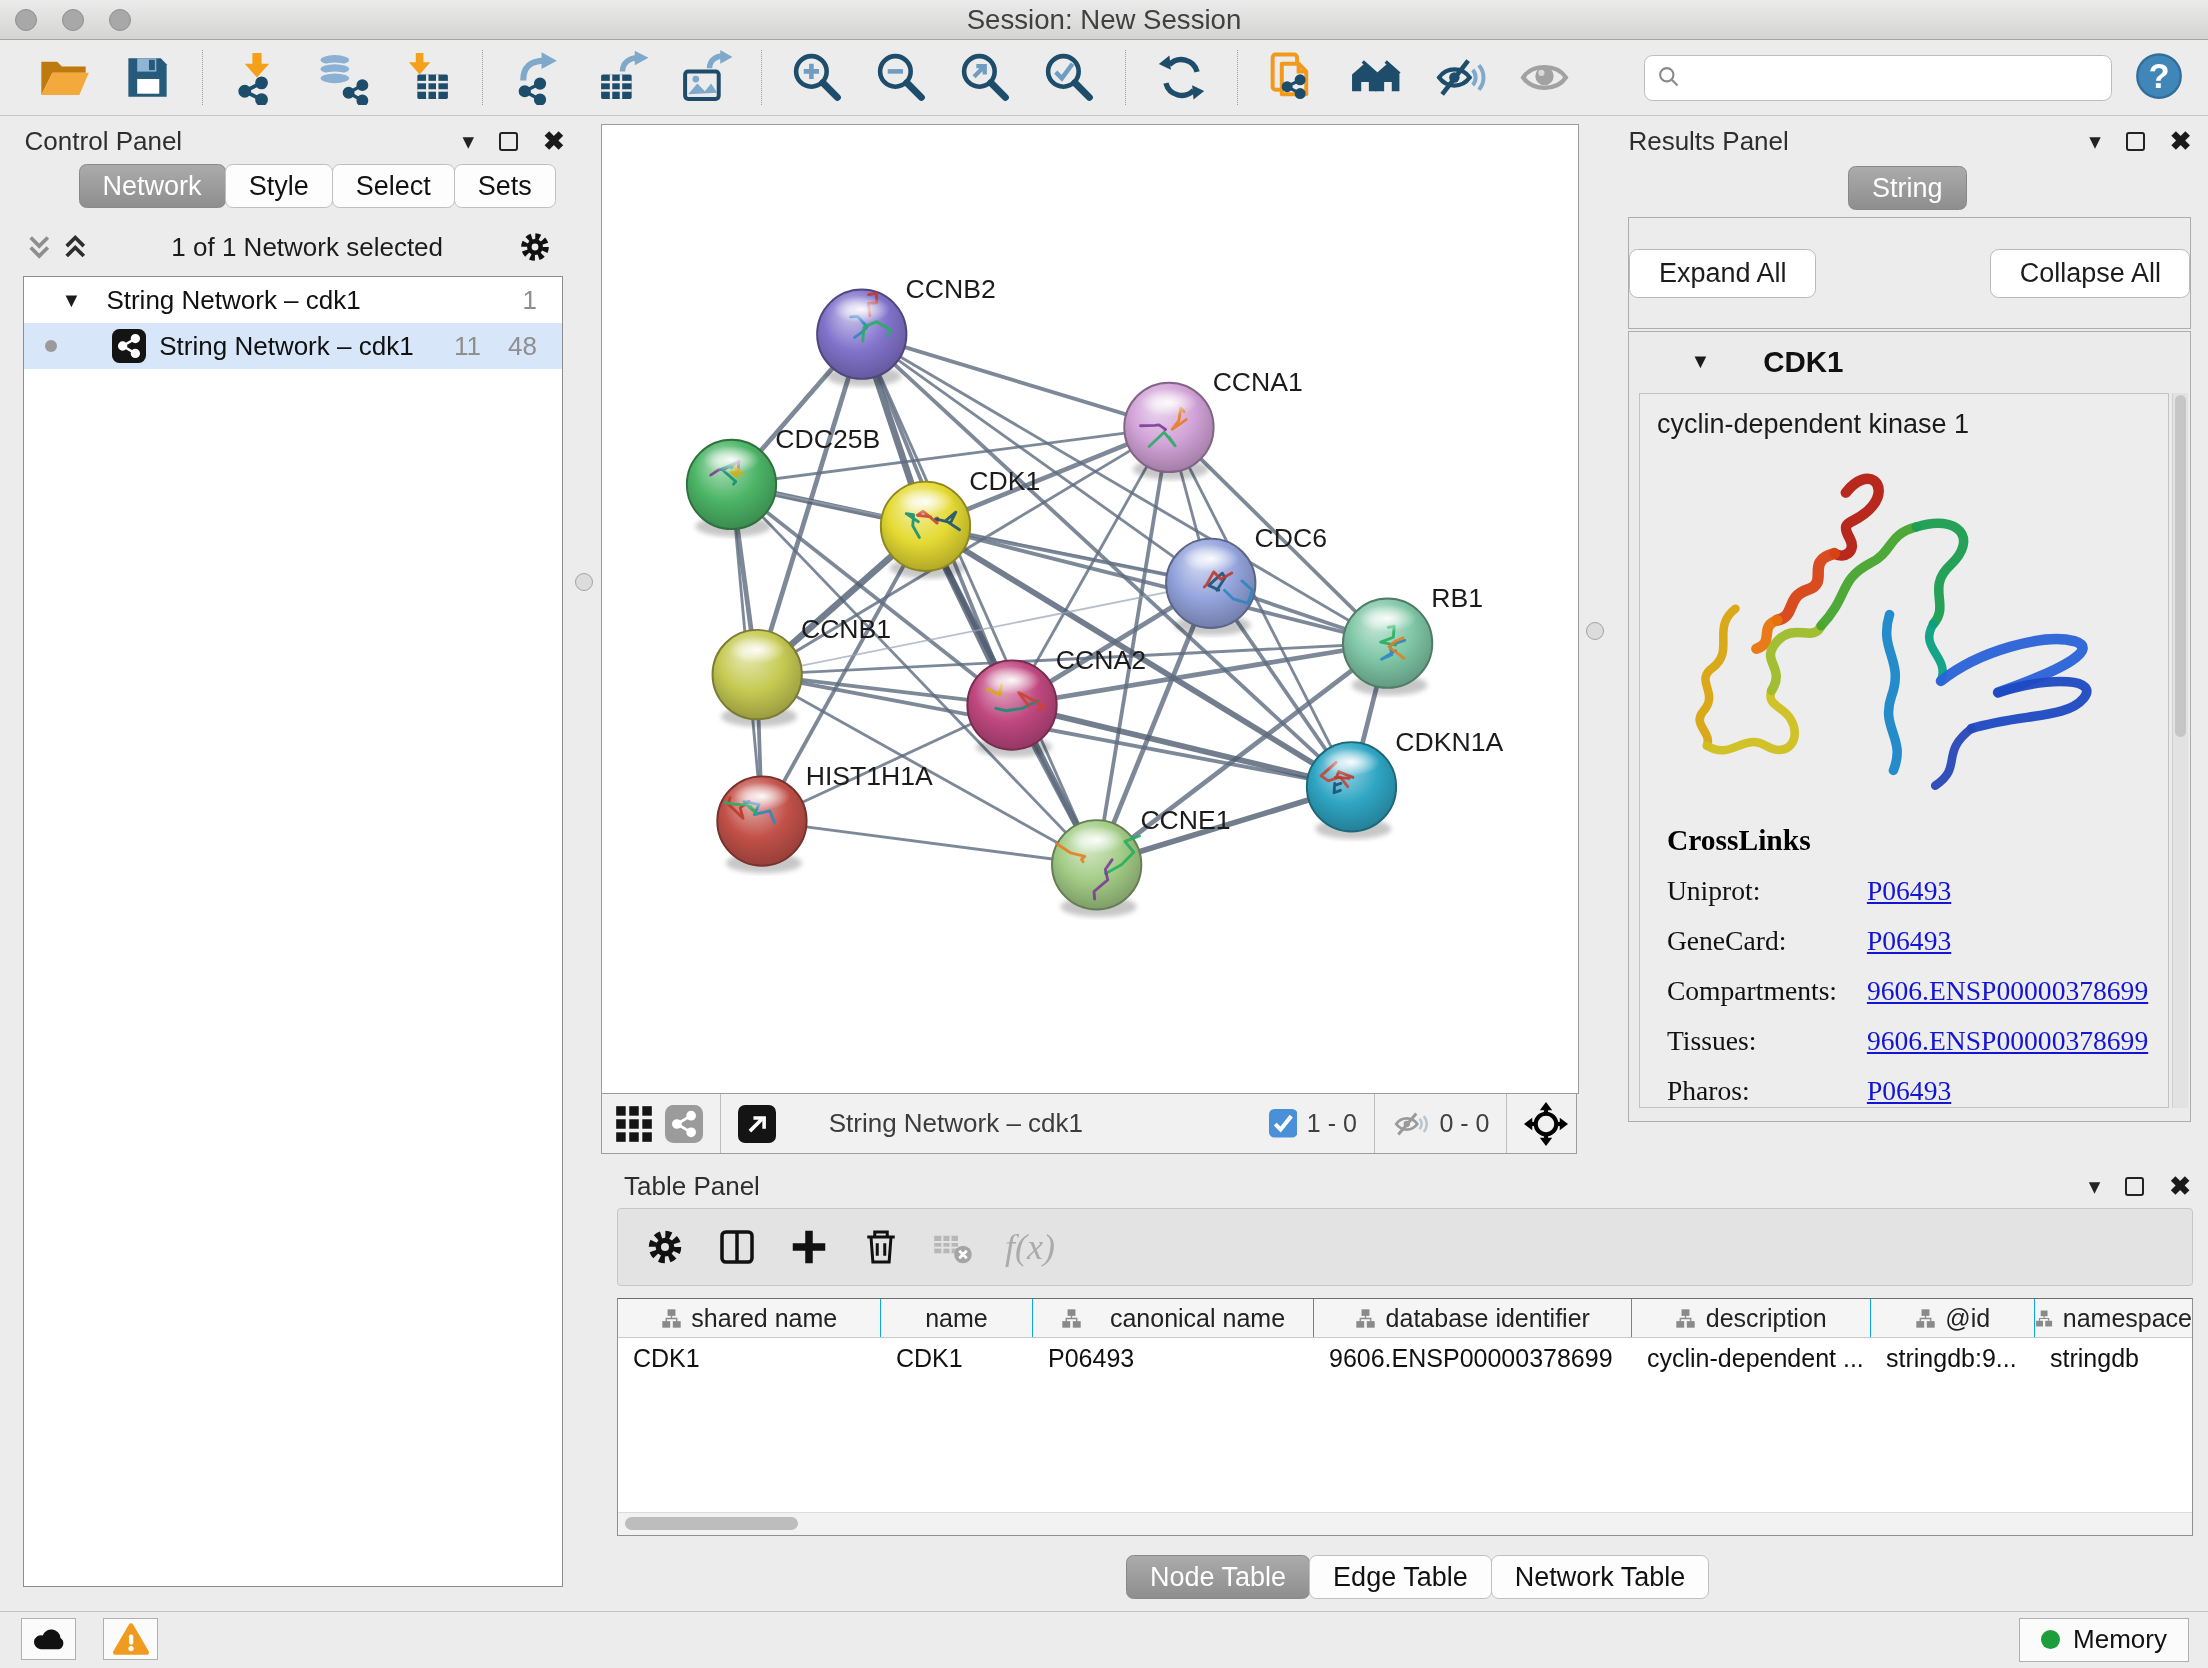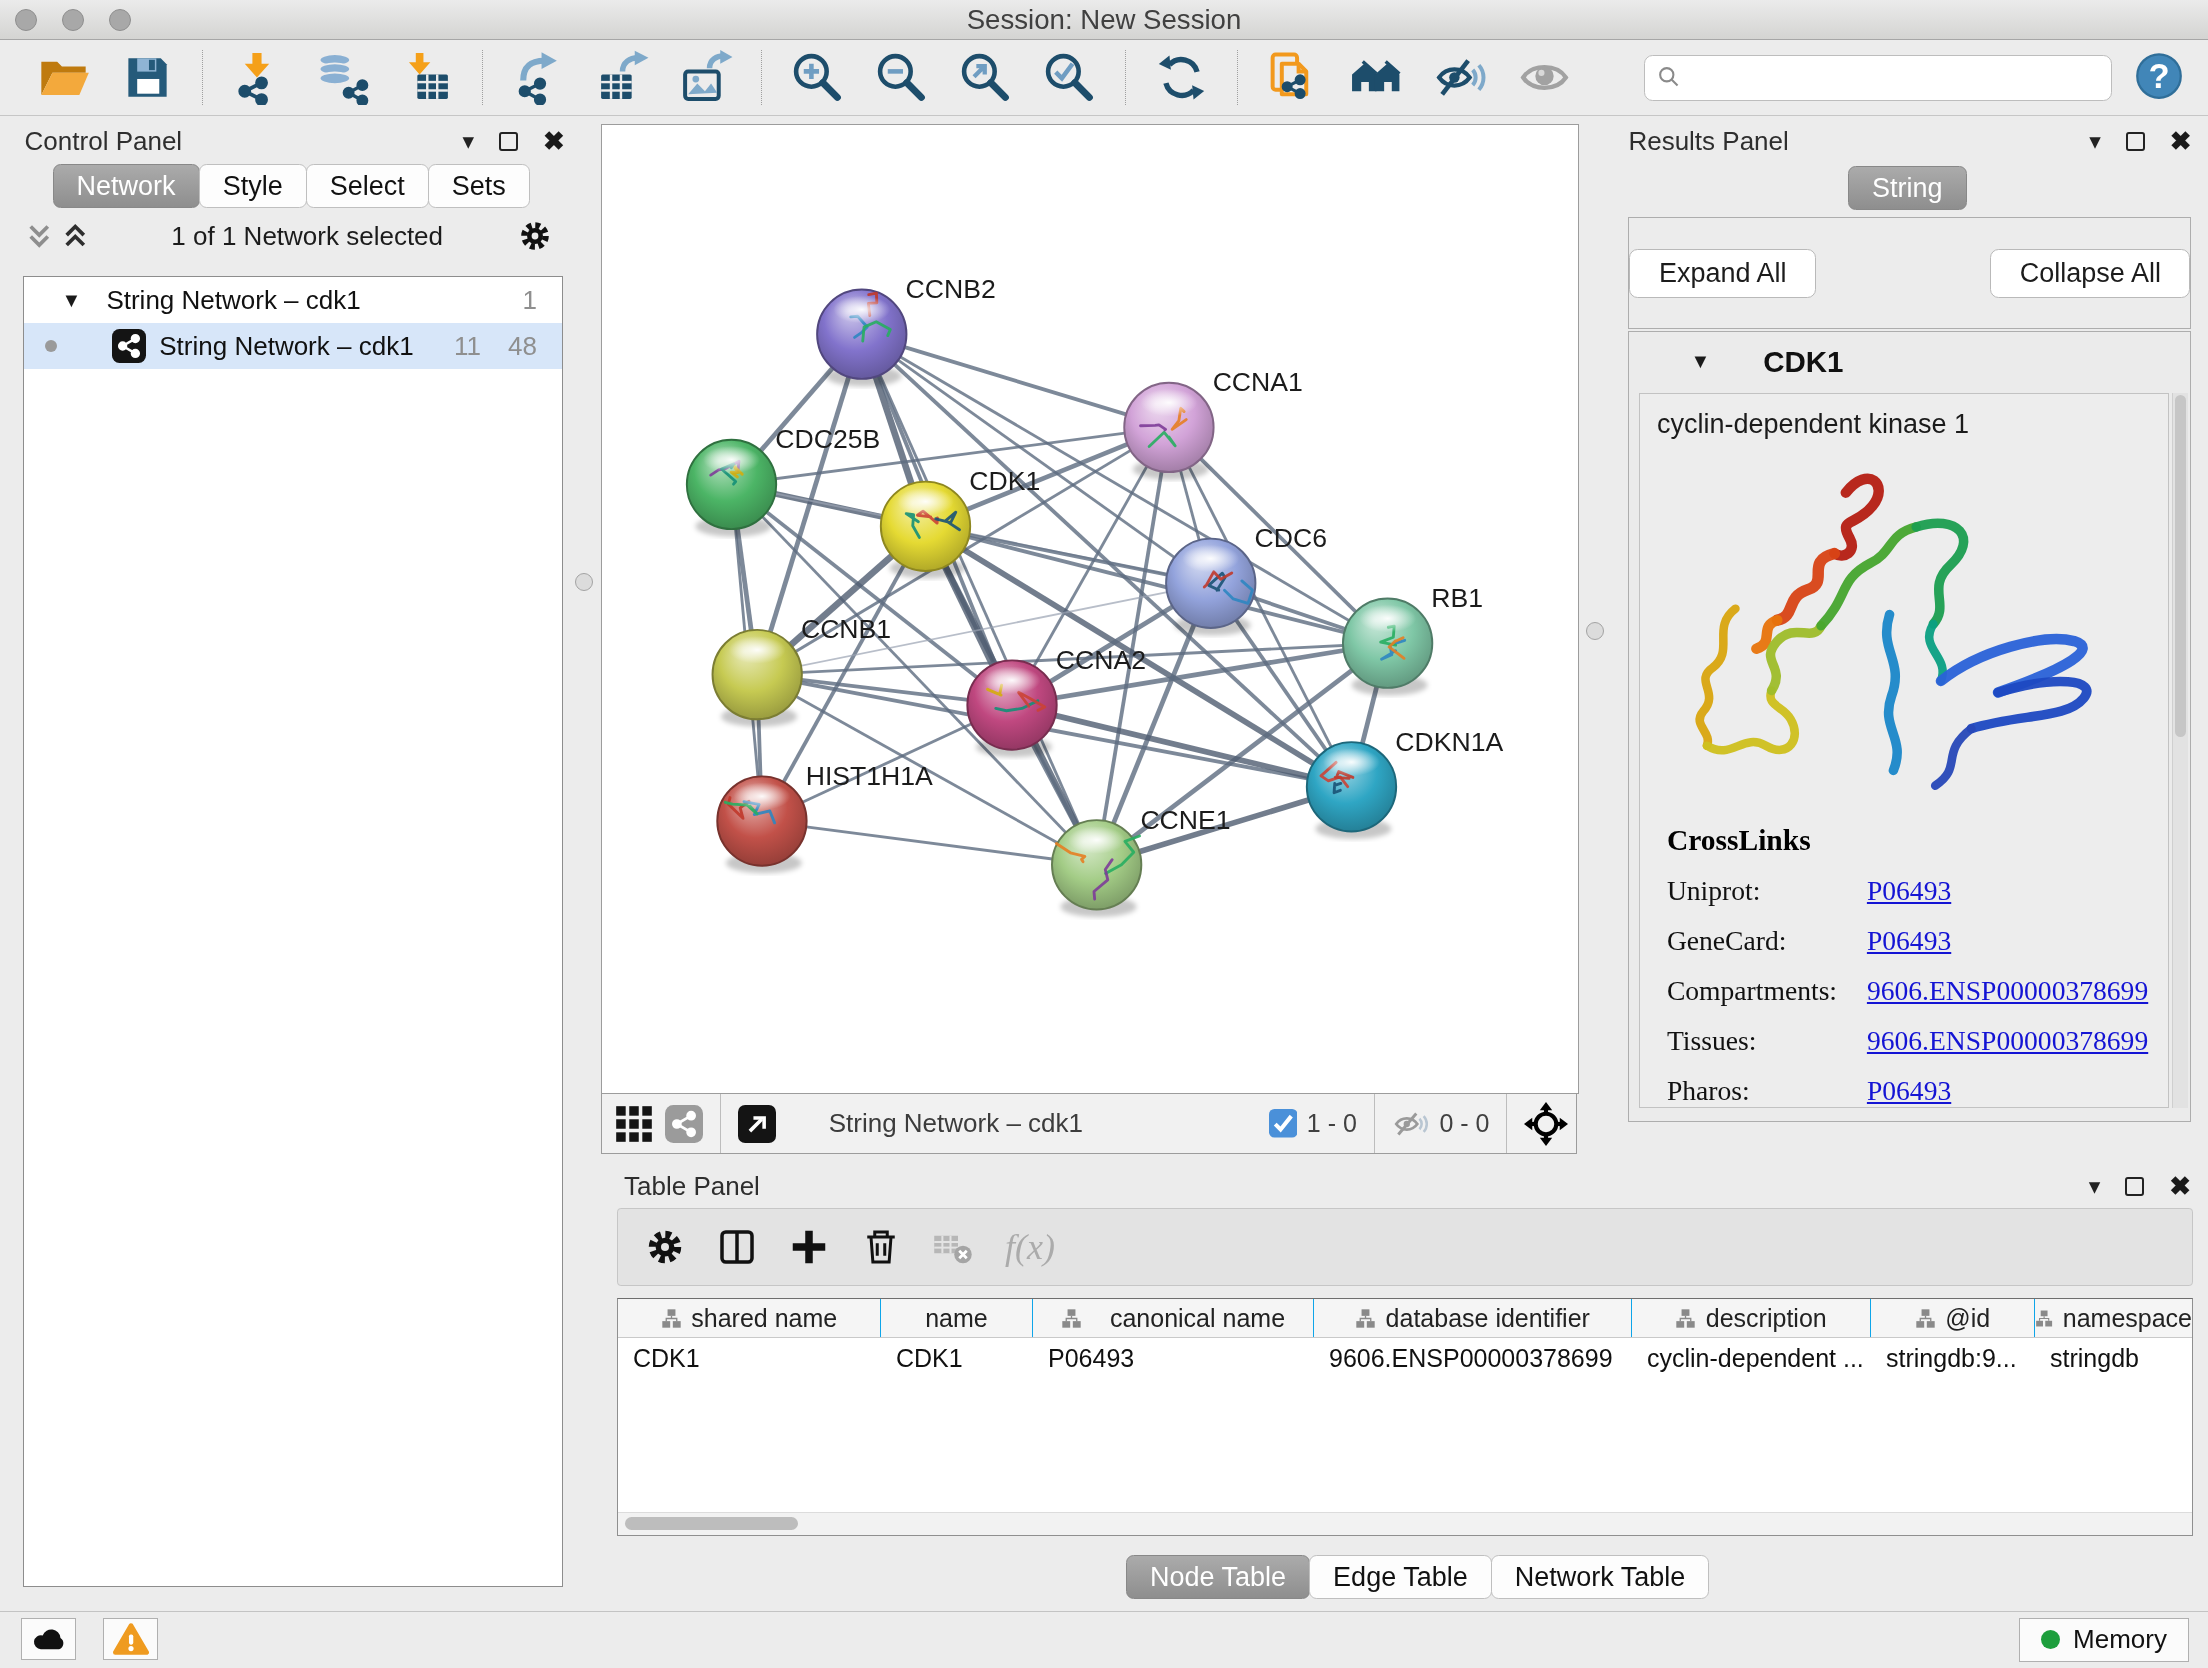--- a/index.html
+++ b/index.html
@@ -34,22 +34,22 @@
     font-size:23px;color:#222;}
   .sq{width:15px;height:15px;border:2.4px solid #222;border-radius:2.9px;display:inline-block;}
   .xg{font-size:26px;font-weight:bold;color:#1a1a1a;}
   .tab{background:#fdfdfd;border:1px solid #bfbfbf;border-radius:7.6px;font-size:27px;
     height:44px;line-height:42px;padding:0 23px;color:#111;margin-left:-1px;}
   .tab.active{background:linear-gradient(#ababab,#8e8e8e);color:#fff;border-color:#888;}
 
   
   .cpanel{position:absolute;left:7.6px;top:124px;width:561px;height:1467px;}
   .cp-head{position:absolute;left:17px;right:3.8px;top:1.9px;height:32px;}
-  .cp-tabs{position:absolute;left:46px;top:40px;display:flex;justify-content:flex-end;}
-  .cp-tools{position:absolute;left:0;right:0;top:90px;height:44px;display:flex;
+  .cp-tabs{position:absolute;left:72px;top:40px;display:flex;justify-content:flex-end;}
+  .cp-tools{position:absolute;left:0;right:0;top:101px;height:44px;display:flex;
     align-items:center;padding:0 17px;}
   .cp-tools .stat{flex:1;text-align:center;font-size:26px;color:#1c1c1c;}
   .chev{background:none;border:none;padding:0;margin-right:7.6px;display:flex;}
   .gearbtn{background:none;border:none;padding:0;display:flex;}
   .cp-list{position:absolute;left:15px;right:5.7px;top:152px;bottom:3.8px;background:#fff;
     border:1px solid #8d8d8d;}
   .trow{height:46px;display:flex;align-items:center;font-size:26px;color:#111;}
   .trow .cnt{color:#8f8f8f;margin-left:27px;}
   .trow.sel{background:#d7e6f9;}
   .tri{font-size:20px;color:#1a1a1a;}

